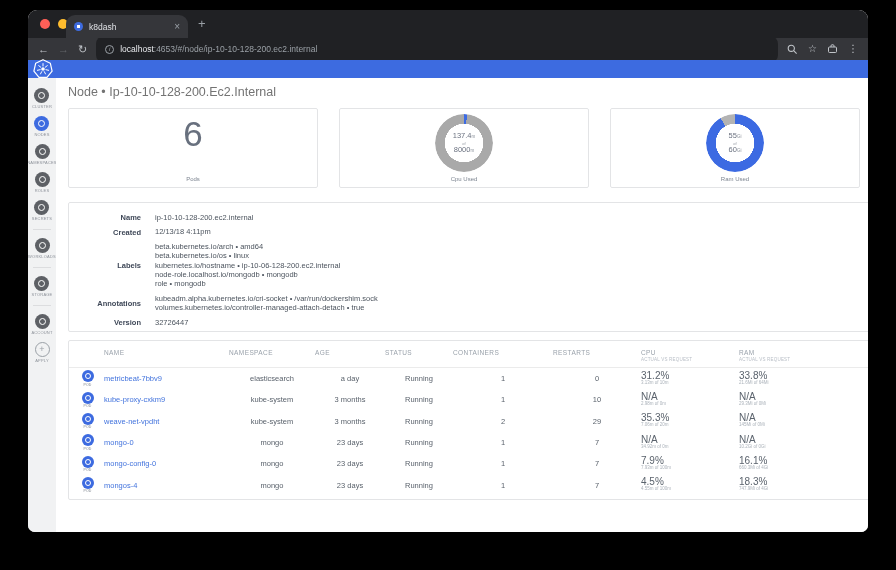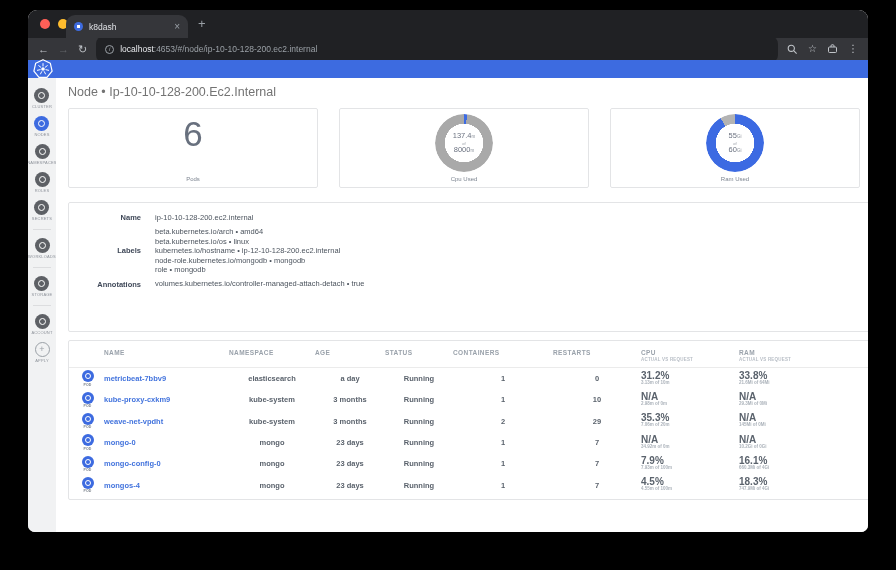--- a/index.html
+++ b/index.html
@@ -71,21 +71,21 @@
   .dof { font-size:4px; color:#9aa0a8; line-height:5px; }
 
   
   .panel { position:absolute; left:12px; width:818px; border:1px solid #e3e4e6; border-radius:2px; background:#fff; }
   #details { top:124px; height:130px; padding:10px 0 0 0; }
   .drow { display:flex; align-items:center; margin-bottom:5px; }
   .dlabel { width:72px; text-align:right; font-weight:bold; font-size:7.5px; color:#3f4858; flex:0 0 72px; }
   .dvalue { margin-left:14px; font-size:7.5px; color:#4c545e; line-height:9.4px; }
 
   #table { top:262px; height:160px; }
-  .tgrid { display:grid; grid-template-columns:35px 125px 86px 70px 68px 100px 88px 98px 1fr; align-items:center;font-weight:bold; }
+  .tgrid { display:grid; grid-template-columns:35px 125px 86px 70px 68px 100px 88px 98px 1fr; align-items:center; }
   .thead { padding:8px 0 5px 0; border-bottom:1px solid #ebebeb; align-items:start; }
   .th { font-size:6.5px; color:#9aa2ab; letter-spacing:.4px; }
   .th-sub { font-size:4.5px; color:#b8bec6; margin-top:1px; letter-spacing:.2px; }
   .trow { height:21.3px; cursor:pointer; }
   .pod-ic { display:flex; flex-direction:column; align-items:center; justify-content:center; padding-left:2px; }
   .pod-circle { width:12px; height:12px; border-radius:50%; background:#3d6be0; display:flex;
                 align-items:center; justify-content:center; }
   .pod-glyph { width:6px; height:6px; border:1.2px solid #fff; border-radius:50%; }
   .pod-tag { font-size:3.5px; color:#7b828c; margin-top:.5px; letter-spacing:.2px; }
   .tname { font-size:7.5px; color:#4273dd; }
@@ -242,33 +242,46 @@
       </div>
 
       <div class="panel" id="details">
           <div class="drow">
             <div class="dlabel">Name</div>
             <div class="dvalue">
               <div>ip-10-10-128-200.ec2.internal</div>
             </div>
           </div>
           <div class="drow">
+            <div class="dlabel">Created</div>
+            <div class="dvalue">
+              <div>12/13/18 4:11pm</div>
+            </div>
+          </div>
+          <div class="drow">
             <div class="dlabel">Labels</div>
             <div class="dvalue">
               <div>beta.kubernetes.io/arch • amd64</div>
               <div>beta.kubernetes.io/os • linux</div>
-              <div>kubernetes.io/hostname • ip-12-10-128-200.ec2.internal</div>
-              <div>node-role.kubernetes.io/mongodb • mongodb</div>
+              <div>kubernetes.io/hostname • ip-10-06-128-200.ec2.internal</div>
+              <div>node-role.localhost.io/mongodb • mongodb</div>
               <div>role • mongodb</div>
             </div>
           </div>
           <div class="drow">
             <div class="dlabel">Annotations</div>
             <div class="dvalue">
+              <div>kubeadm.alpha.kubernetes.io/cri-socket • /var/run/dockershim.sock</div>
               <div>volumes.kubernetes.io/controller-managed-attach-detach • true</div>
+            </div>
+          </div>
+          <div class="drow">
+            <div class="dlabel">Version</div>
+            <div class="dvalue">
+              <div>32726447</div>
             </div>
           </div>
         </div>
 
       <div class="panel" id="table">
         <div class="tgrid thead" id="table-head">
             <div></div>
             <div>
               <div class="th">NAME</div>
             </div>

